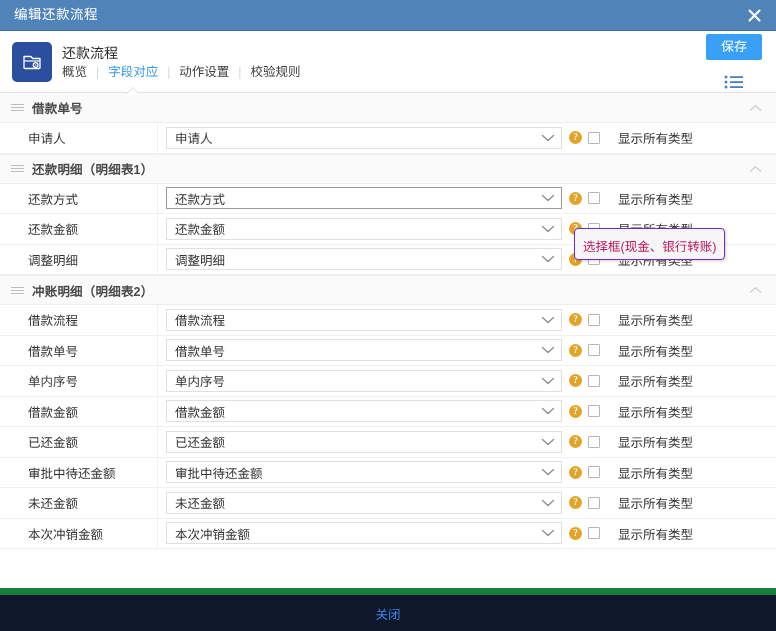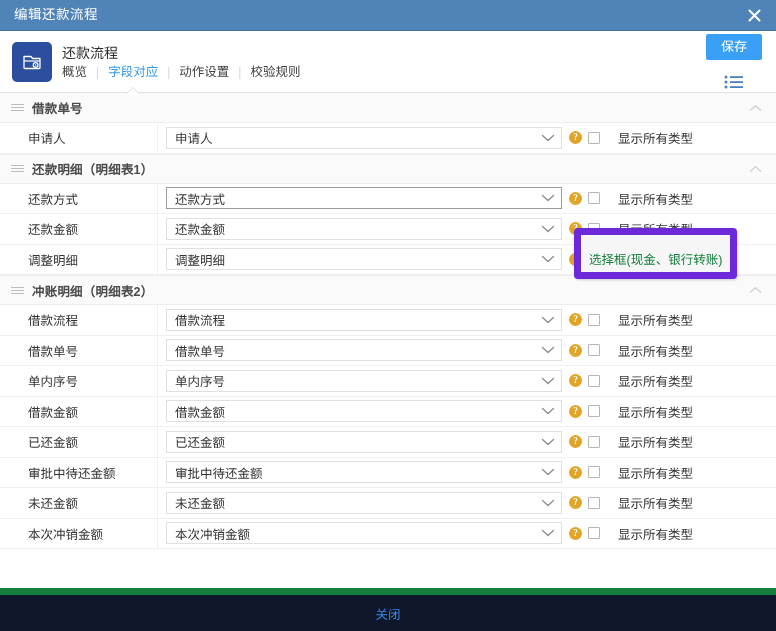--- a/index.html
+++ b/index.html
@@ -212,25 +212,25 @@
   .check-label {
     font-size: 12.5px; color: #333;
     white-space: nowrap;
   }
 
   
   .tooltip {
     position: absolute;
     left: 574px; top: 228px;
     background: #f6f6f6;
-    border: 7px solid #6d28d9;
+    border: 1px solid #6d28d9;
     border-radius: 4px;
-    padding: 14px 8px 4px 8px;
+    padding: 7px 8px 4px 8px;
     font-size: 12.5px;
-    color: #15803d;
+    color: #be185d;
     white-space: nowrap;
     box-shadow: 1px 1px 3px rgba(0,0,0,.18);
     z-index: 40;
     pointer-events: none;
   }
 
   
   .footer {
     flex: 0 0 43px;
     height: 43px;

